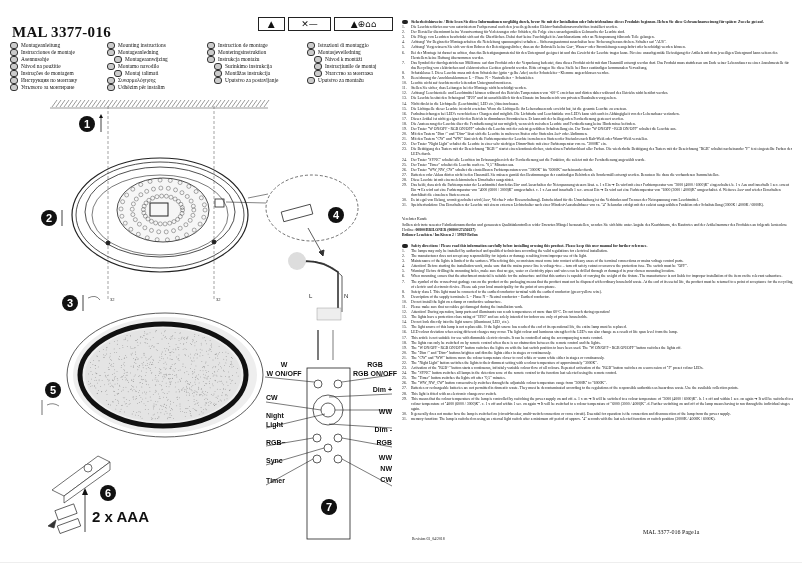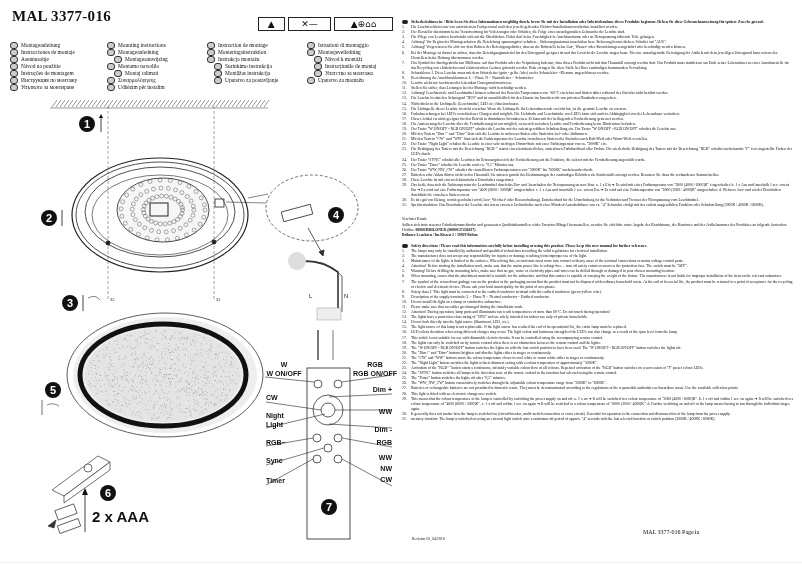--- a/index.html
+++ b/index.html
@@ -1,17 +1,17 @@
 <!DOCTYPE html>
 <html><head>
 <meta charset="utf-8">
 <style>
   html,body{margin:0;padding:0;background:#fff;}
   body{width:802px;height:567px;position:relative;overflow:hidden;font-family:"Liberation Serif",serif;color:#111;}
-  .title{position:absolute;left:12px;top:8px;font-size:15px;font-weight:bold;font-family:"Liberation Serif",serif;letter-spacing:0.3px;}
+  .title{position:absolute;left:12px;top:24px;font-size:15px;font-weight:bold;font-family:"Liberation Serif",serif;letter-spacing:0.3px;}
   .warnbox{position:absolute;left:258px;top:17px;width:135px;height:14px;display:flex;gap:3px;}
   .warnbox .wb{border:1px solid #222;height:12px;display:flex;align-items:center;justify-content:center;font-size:9px;font-family:"DejaVu Sans",sans-serif;}
   .langs{position:absolute;left:10px;top:42px;width:390px;height:45px;}
   .lang{position:absolute;font-size:5.4px;white-space:nowrap;line-height:6px;}
   .lang .c{display:inline-block;width:6px;height:5px;border:0.5px solid #333;border-radius:3px;font-size:3px;text-align:center;margin-right:3px;vertical-align:middle;background:#ccc;}
   .illus{position:absolute;left:0;top:88px;width:400px;height:478px;}
   .txt{position:absolute;left:402px;top:20px;width:392px;font-size:3.8px;line-height:5.1px;}
   .txt .hdr{font-weight:bold;margin-left:9px;position:relative;}
   .txt .hdr .flag{position:absolute;left:-9px;top:0;width:6px;height:4px;background:#222;border-radius:2px;}
   .txt ol{margin:0;padding:0 0 0 9px;list-style:none;}

